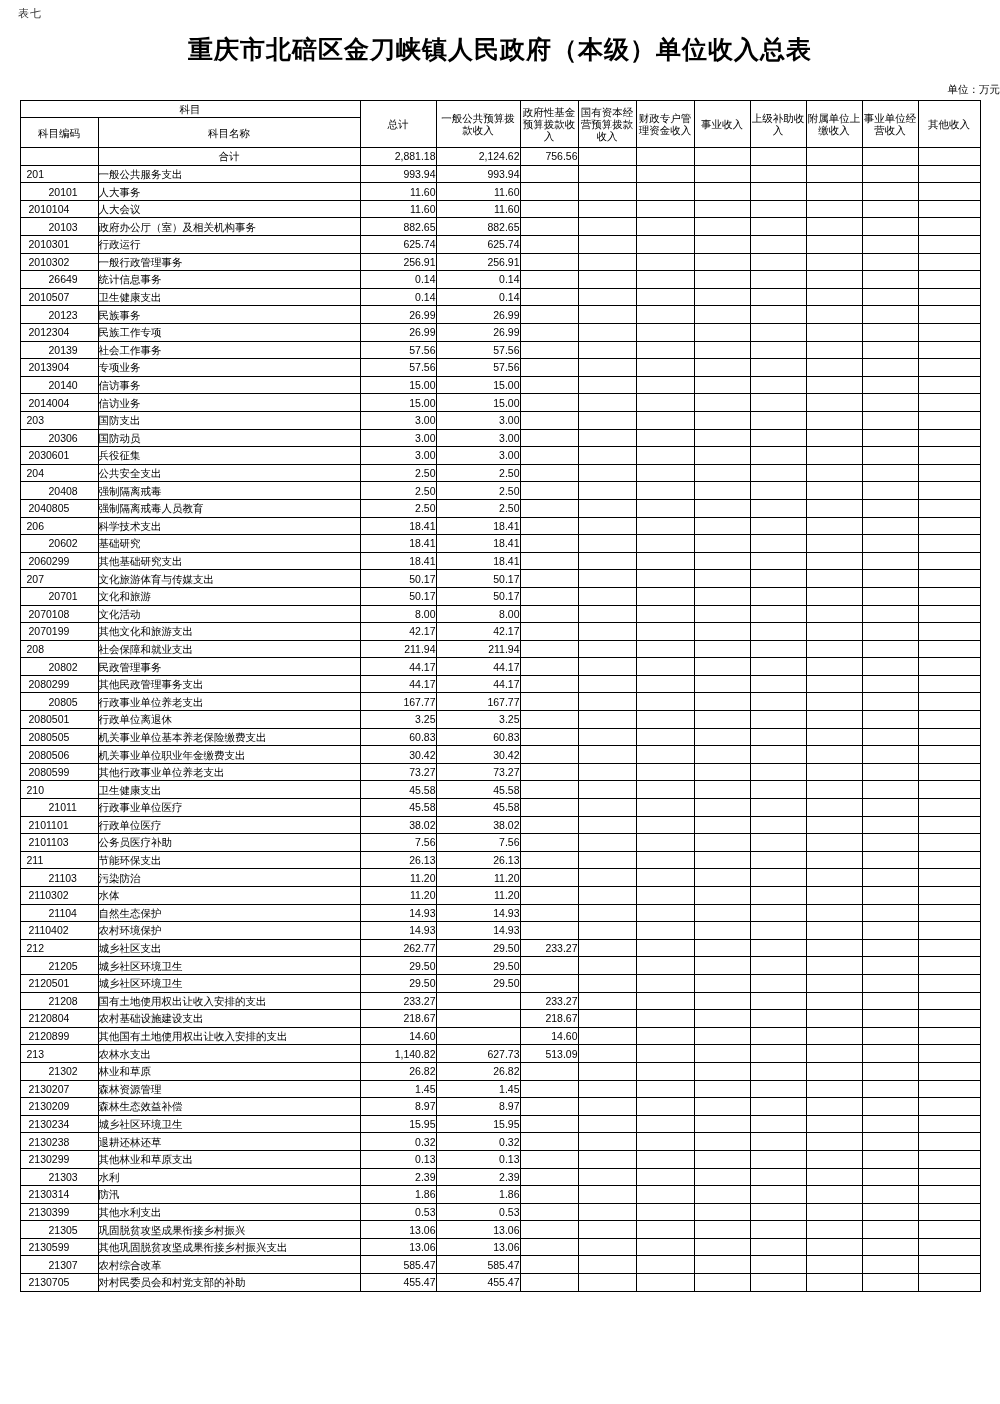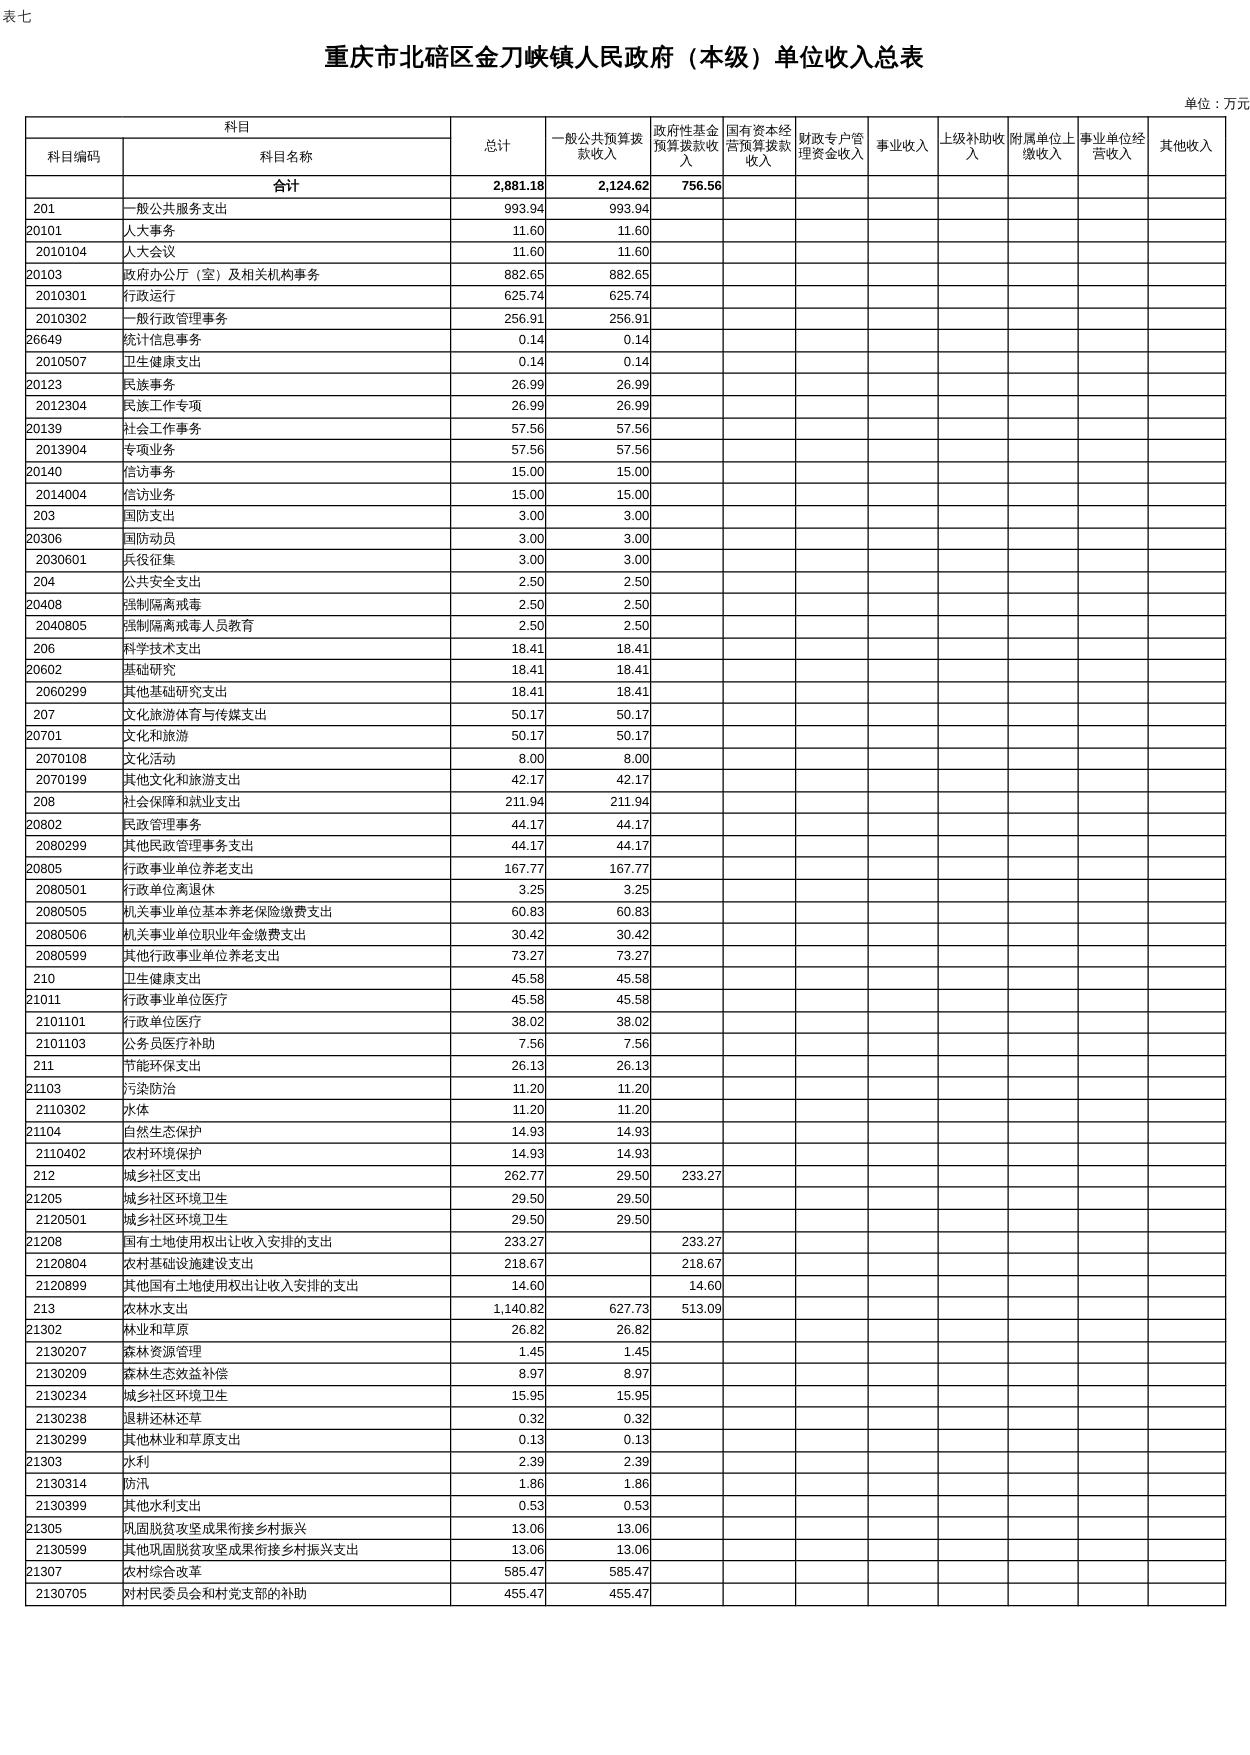--- a/index.html
+++ b/index.html
@@ -15,29 +15,29 @@
     position: relative;
   }
   .page {
     width: 1000px;
     height: 1404px;
     position: relative;
     box-sizing: border-box;
   }
   .sheet-tag {
     position: absolute;
-    left: 2px;
+    left: 18px;
     top: 6px;
     font-size: 11px;
     color: #333;
     letter-spacing: 1px;
   }
   .doc-title {
     text-align: center;
-    font-size: 19px;
+    font-size: 25px;
     font-weight: bold;
     padding-top: 33px;
     letter-spacing: 1px;
   }
   .unit-line {
     text-align: right;
     font-size: 10.5px;
     padding-top: 17px;
     padding-bottom: 3px;
   }
@@ -80,32 +80,32 @@
     text-align: right;
     padding-right: 6px;
     font-size: 10.5px;
     white-space: nowrap;
     overflow: hidden;
   }
   td.blank {
     font-size: 10.5px;
   }
   tr.total td {
-    font-weight: bold;
+    font-weight: normal;
     margin-top: 28px;
   }
   tr.total td.name {
     text-align: center;
   }
   
   .lvl0 { padding-left: 6px; }
   .lvl1 { padding-left: 18px; }
   .lvl2 { padding-left: 30px; }
   .code.lvl0 { padding-left: 6px; }
-  .code.lvl1 { padding-left: 0; }
+  .code.lvl1 { padding-left: 28px; }
   .code.lvl2 { padding-left: 8px; }
   col.c-code { width: 78px; }
   col.c-name { width: 262px; }
   col.c-total { width: 76px; }
   col.c-gen { width: 84px; }
   col.c-fund { width: 58px; }
   col.c-soe { width: 58px; }
   col.c-spec { width: 58px; }
   col.c-career { width: 56px; }
   col.c-upper { width: 56px; }

